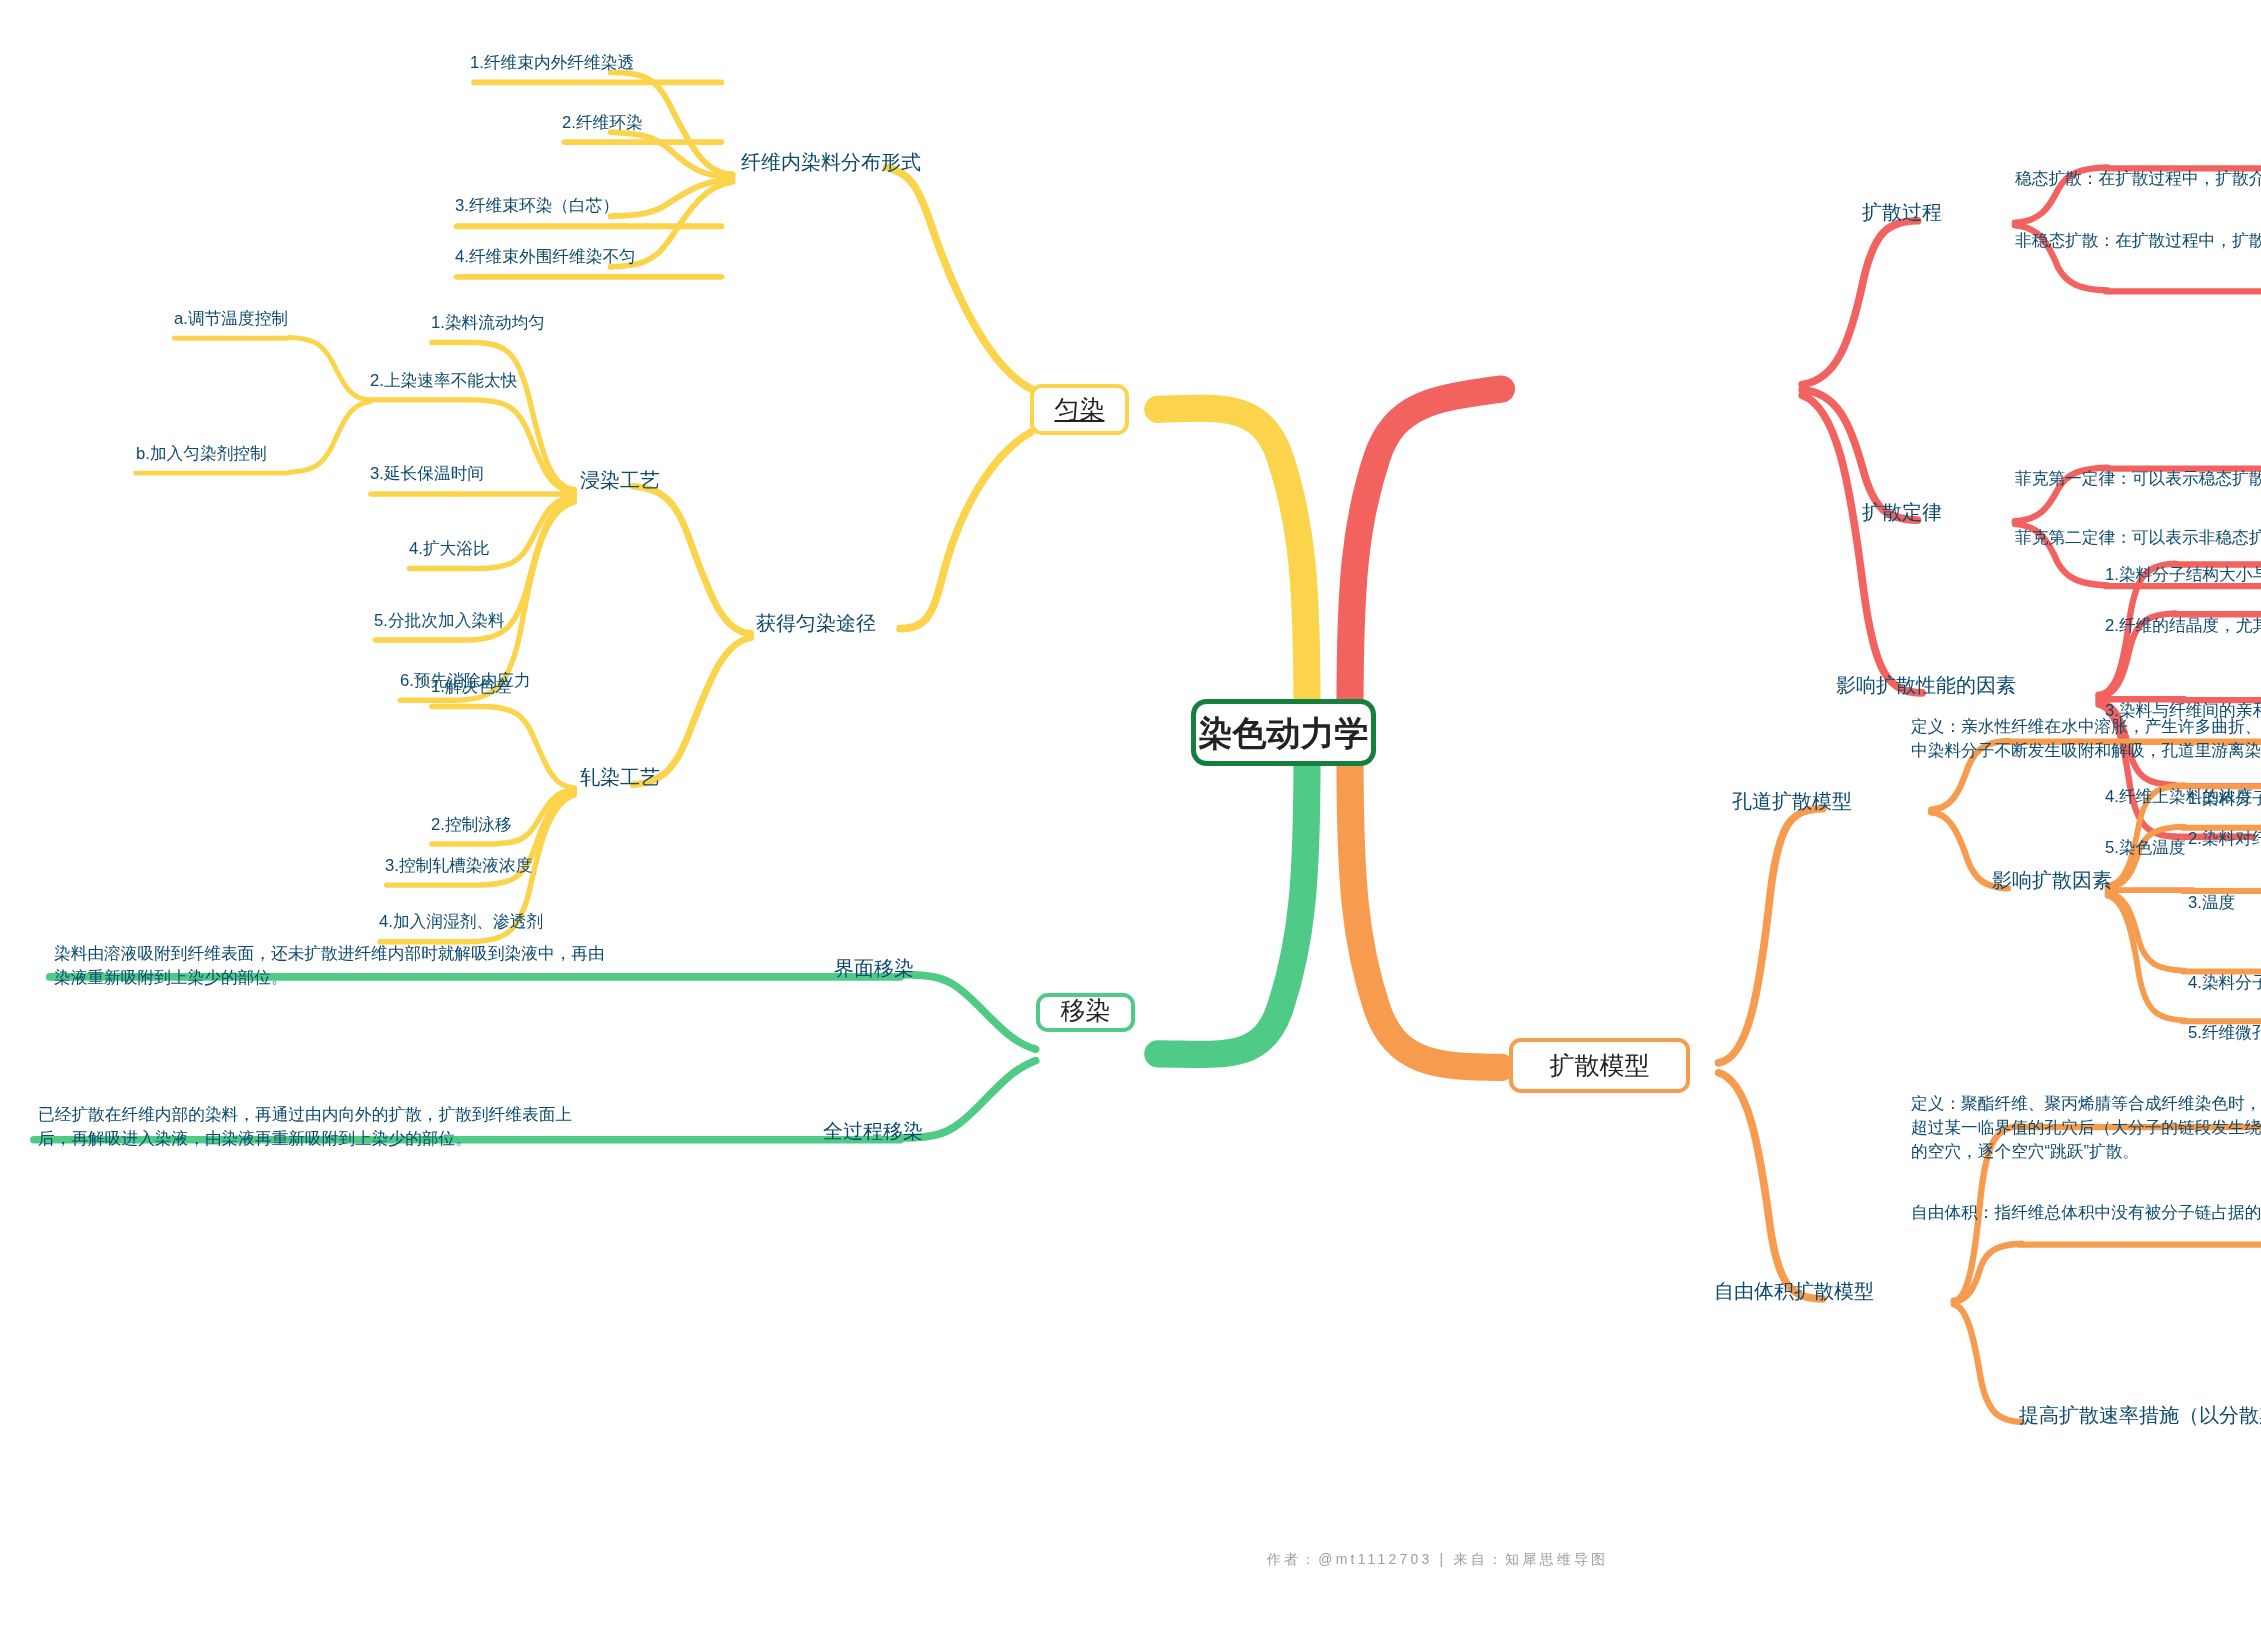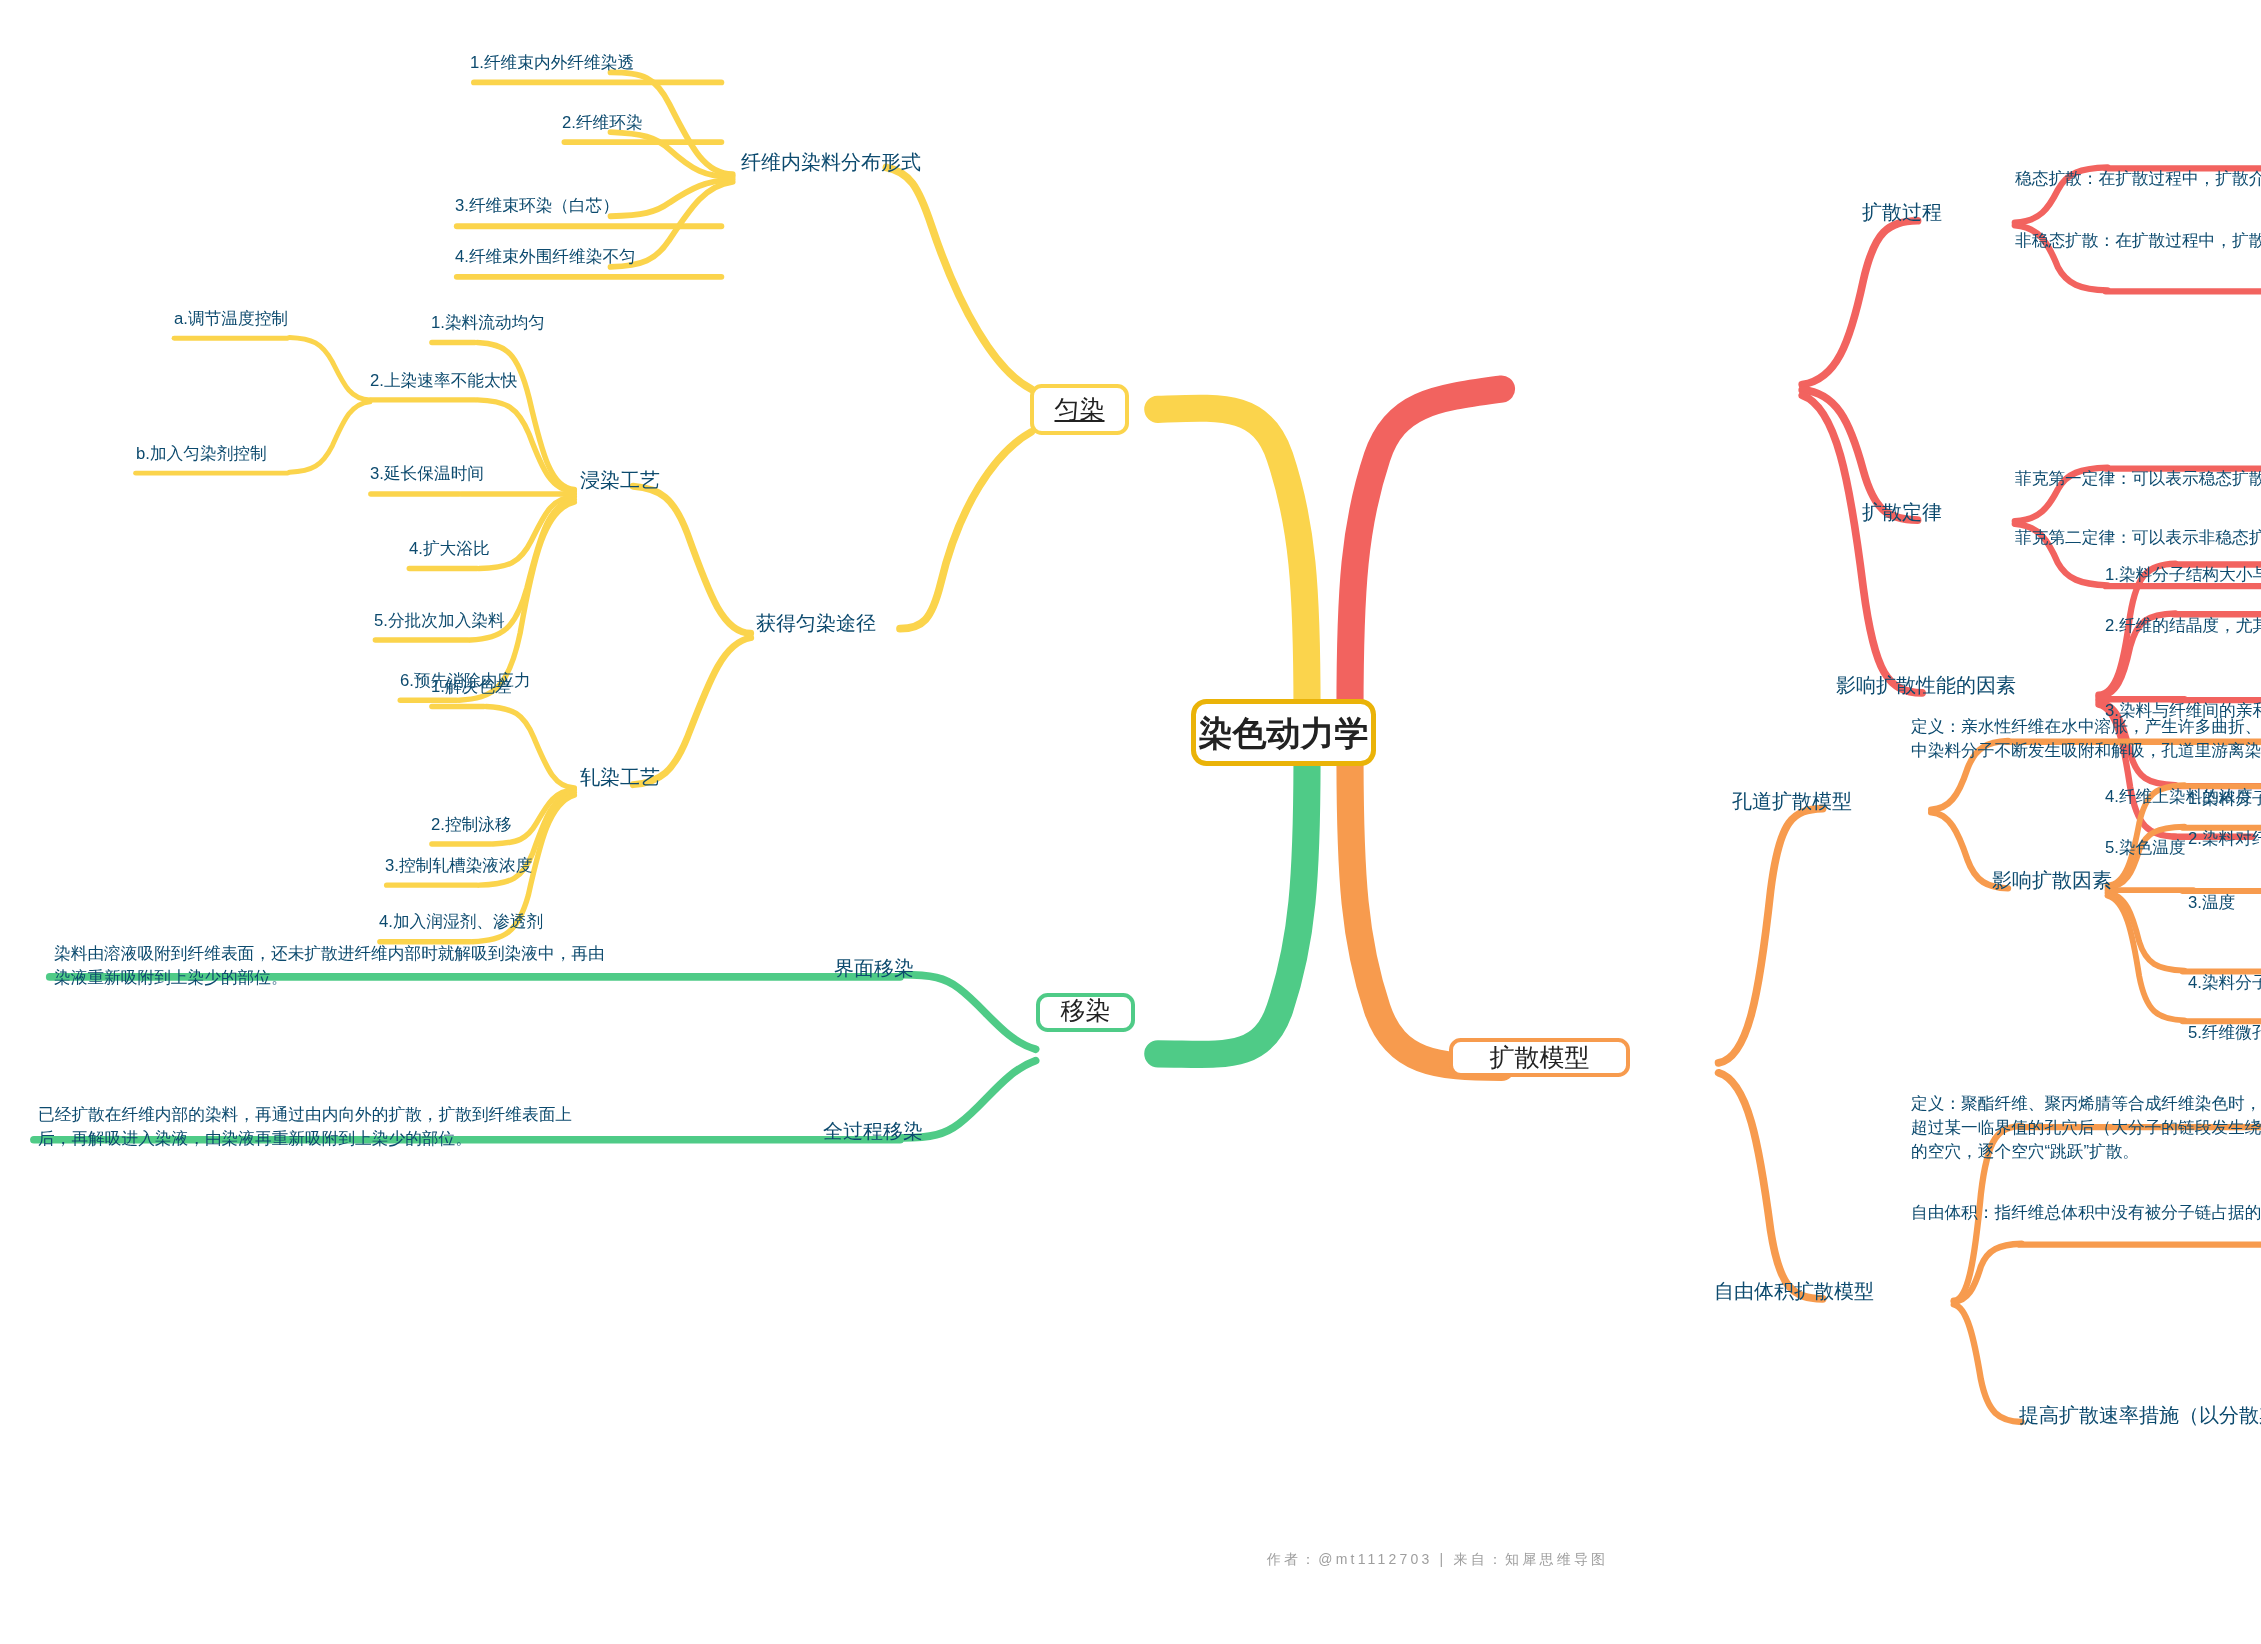--- a/index.html
+++ b/index.html
@@ -6,21 +6,21 @@
   html,body{margin:0;padding:0;background:#ffffff;}
   body{
     font-family:"Liberation Sans","DejaVu Sans",sans-serif;
     width:2875px;height:1645px;position:relative;overflow:hidden;
   }
   #canvas{position:absolute;inset:0;width:2875px;height:1645px;}
   svg#links{position:absolute;left:0;top:0;width:2875px;height:1645px;pointer-events:none;}
   .node{position:absolute;box-sizing:border-box;}
   
   .root{
-    border:5px solid #eab308;border-radius:15.4px;background:#fff;
+    border:5px solid #15803d;border-radius:15.4px;background:#fff;
     color:#222;font-weight:bold;font-size:34px;line-height:1;
     display:flex;align-items:center;justify-content:center;
     padding:0 21px;white-space:nowrap;
   }
   
   .l1{
     border-width:4.5px;border-style:solid;border-radius:11.8px;background:#fff;
     color:#222;font-size:25px;line-height:1;
     display:flex;align-items:center;justify-content:center;
     padding:0 14.5px;white-space:nowrap;
@@ -168,21 +168,21 @@
     </g>
   </svg>
 
   <div class="node root" style="left:1191px;top:699px;width:185px;height:67px;">染色动力学</div>
 
   <div class="node l1 yellow" style="left:1030px;top:384px;width:99px;height:51px;">匀染</div>
 
   <div class="node l1 green" style="left:1036px;top:993px;width:99px;height:39px;font-family:Liberation Mono, monospace;">移染</div>
 
 
-  <div class="node l1 orange" style="left:1449px;top:1038px;width:181px;height:39px;">扩散模型</div>
+  <div class="node l1 orange" style="left:1509px;top:1038px;width:181px;height:55px;">扩散模型</div>
 
   <div class="node tx l2" style="left:741px;top:149px;">纤维内染料分布形式</div>
 
   <div class="node tx" style="left:470px;top:52px;">1.纤维束内外纤维染透</div>
   <div class="node tx" style="left:562px;top:112px;">2.纤维环染</div>
   <div class="node tx" style="left:455px;top:195px;">3.纤维束环染（白芯）</div>
   <div class="node tx" style="left:455px;top:246px;">4.纤维束外围纤维染不匀</div>
 
   <div class="node tx l2" style="left:756px;top:610px;">获得匀染途径</div>
 

